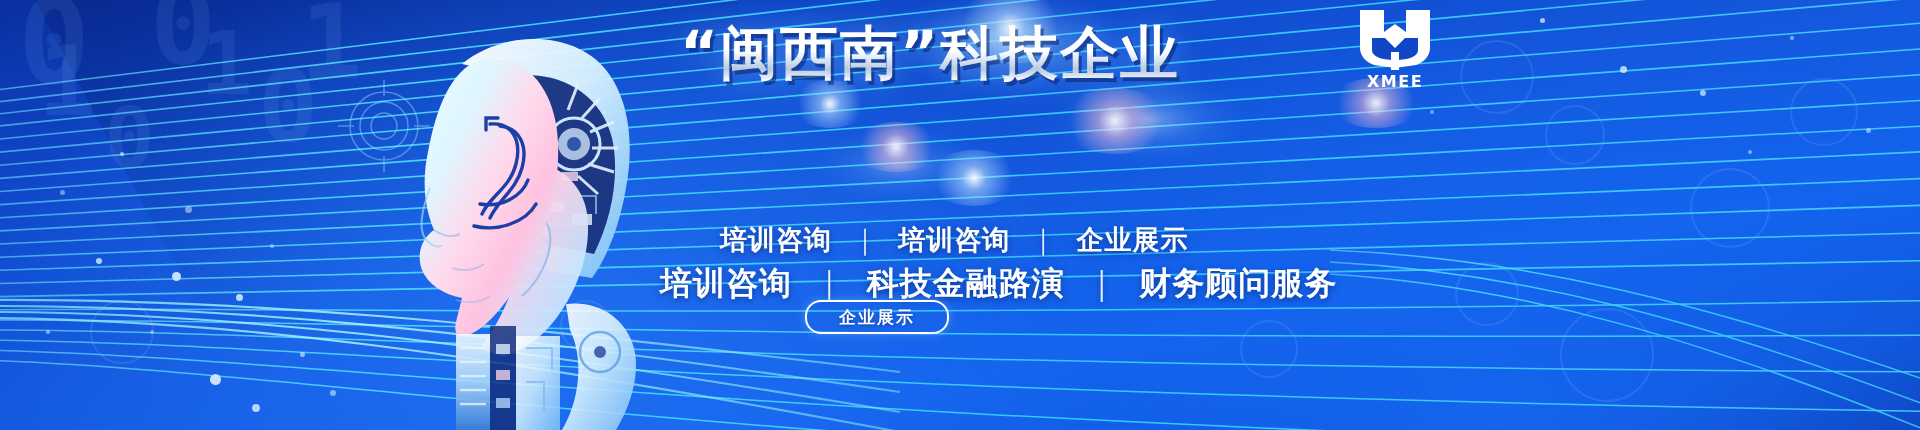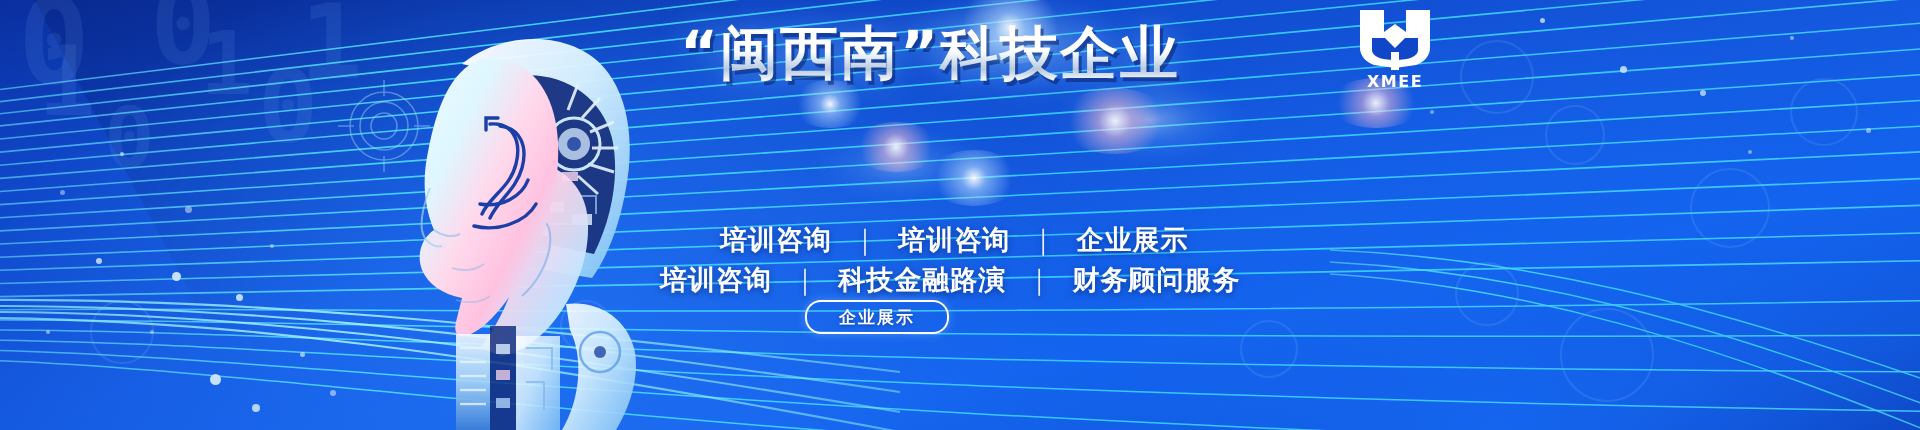--- a/index.html
+++ b/index.html
@@ -82,21 +82,21 @@
   
   .sub{
     position:absolute;
     color:#ffffff;
     font-family:"DejaVu Sans","Liberation Sans",sans-serif;
     font-weight:700;
     white-space:nowrap;
     text-shadow:0 2px 6px rgba(5,30,100,.6);
   }
   #sub1{left:720px;top:222px;width:420px;text-align:center;font-size:27px;letter-spacing:1px;}
-  #sub2{left:660px;top:262px;width:545px;font-size:27px;letter-spacing:1px;}
+  #sub2{left:660px;top:262px;width:545px;font-size:32px;letter-spacing:1px;}
   .sep{display:inline-block;padding:0 9px;font-weight:400;opacity:.9;}
 
   
   #cta{
     position:absolute;left:805px;top:300px;
     width:140px;height:30px;
     border:2px solid #ffffff;
     border-radius:16px;
     display:flex;align-items:center;justify-content:center;
     color:#ffffff;font-size:17px;font-weight:700;letter-spacing:2px;

